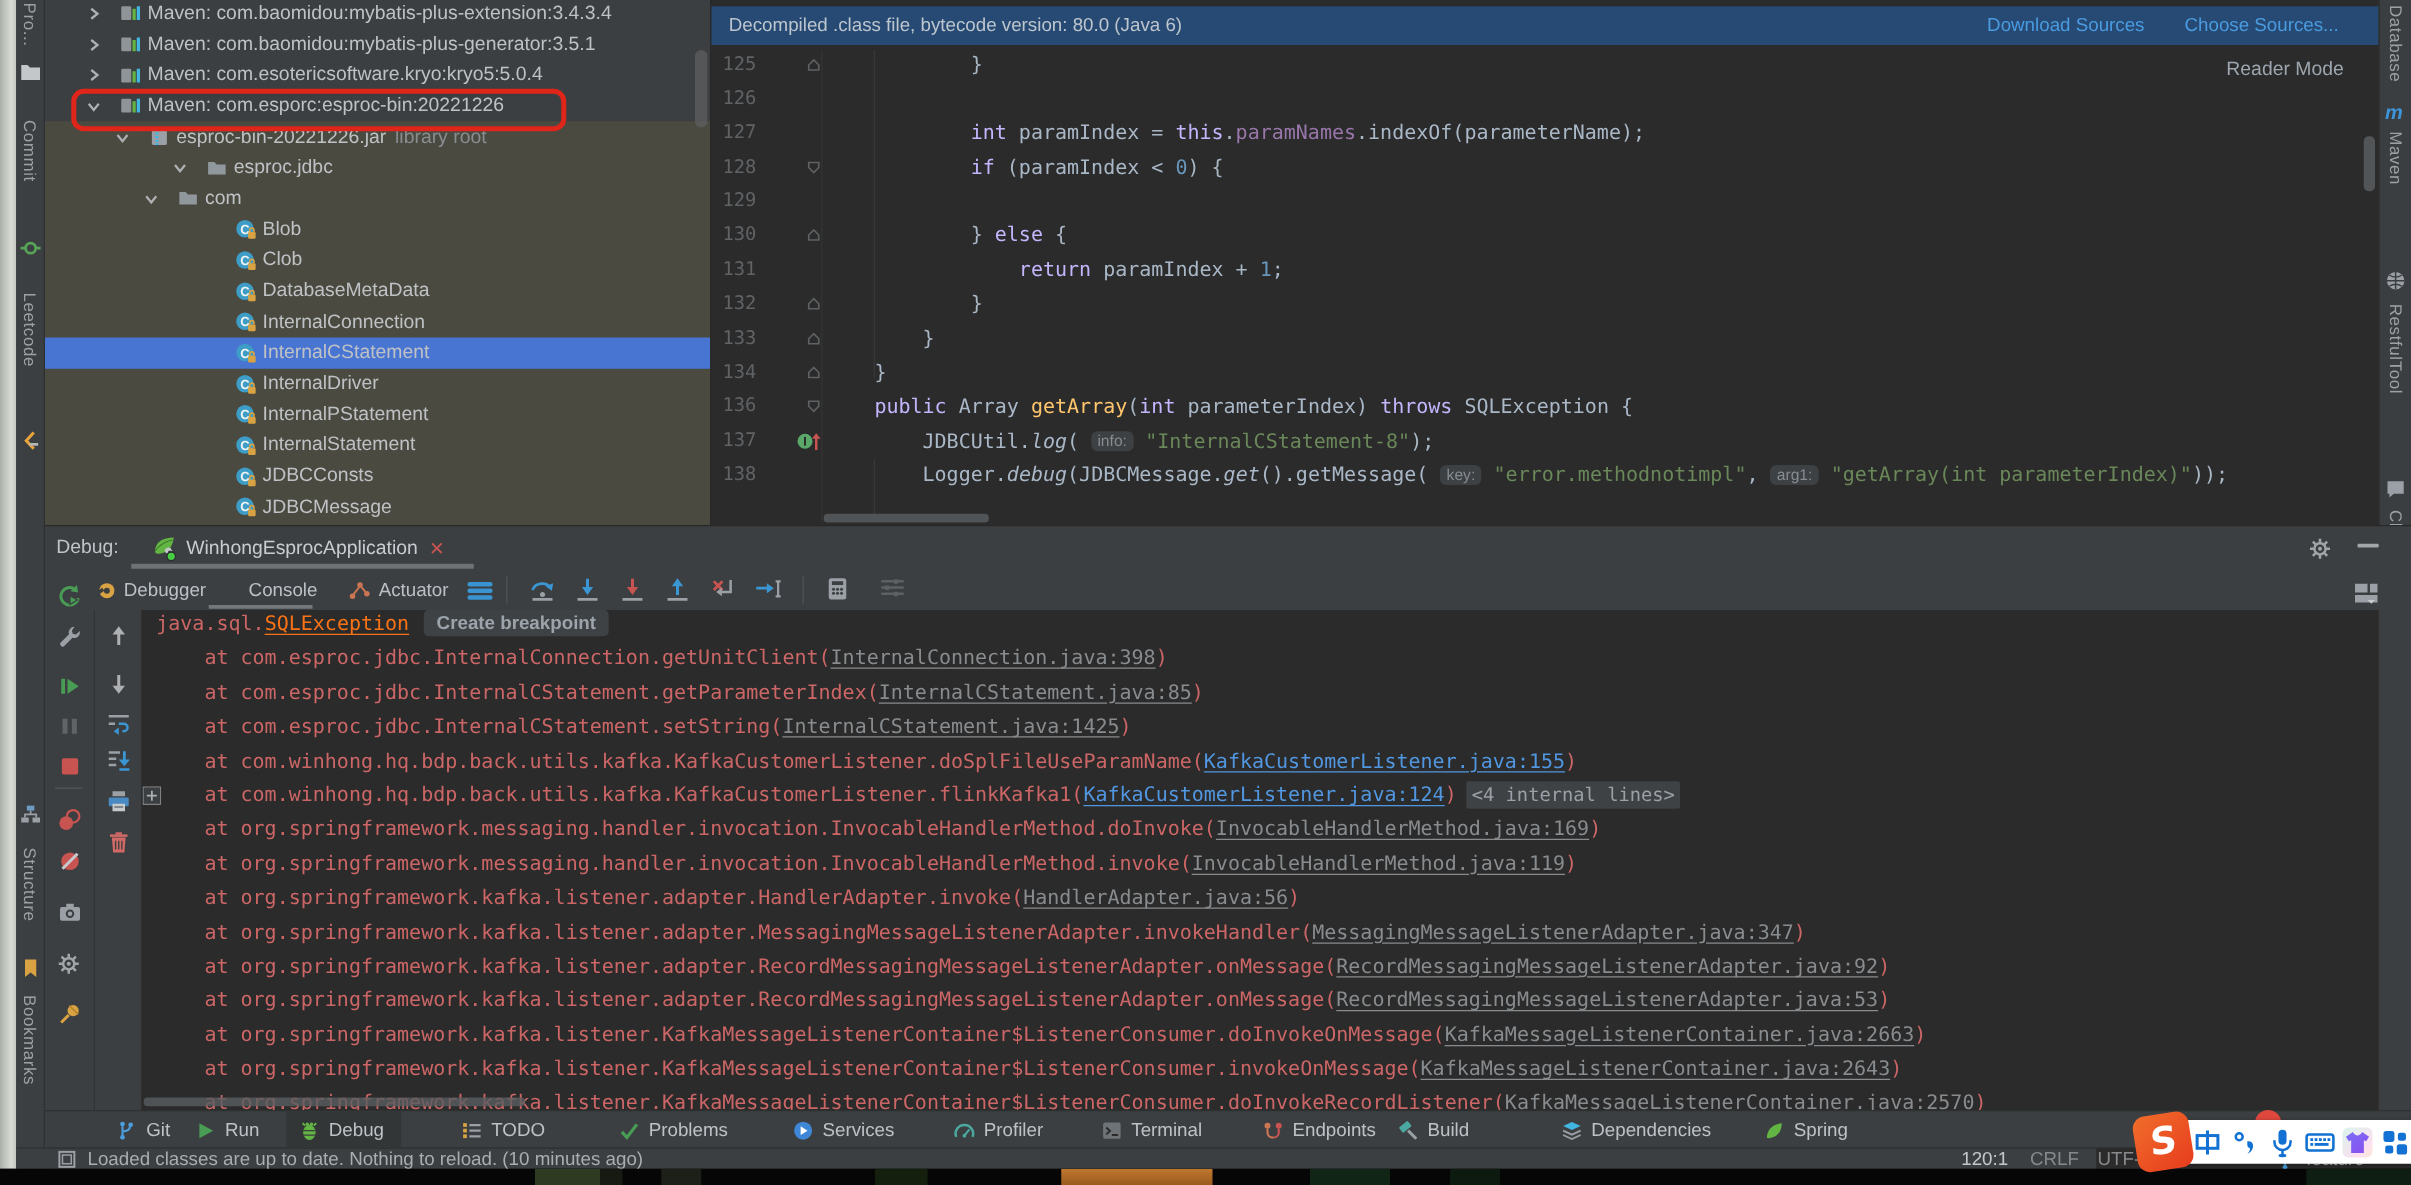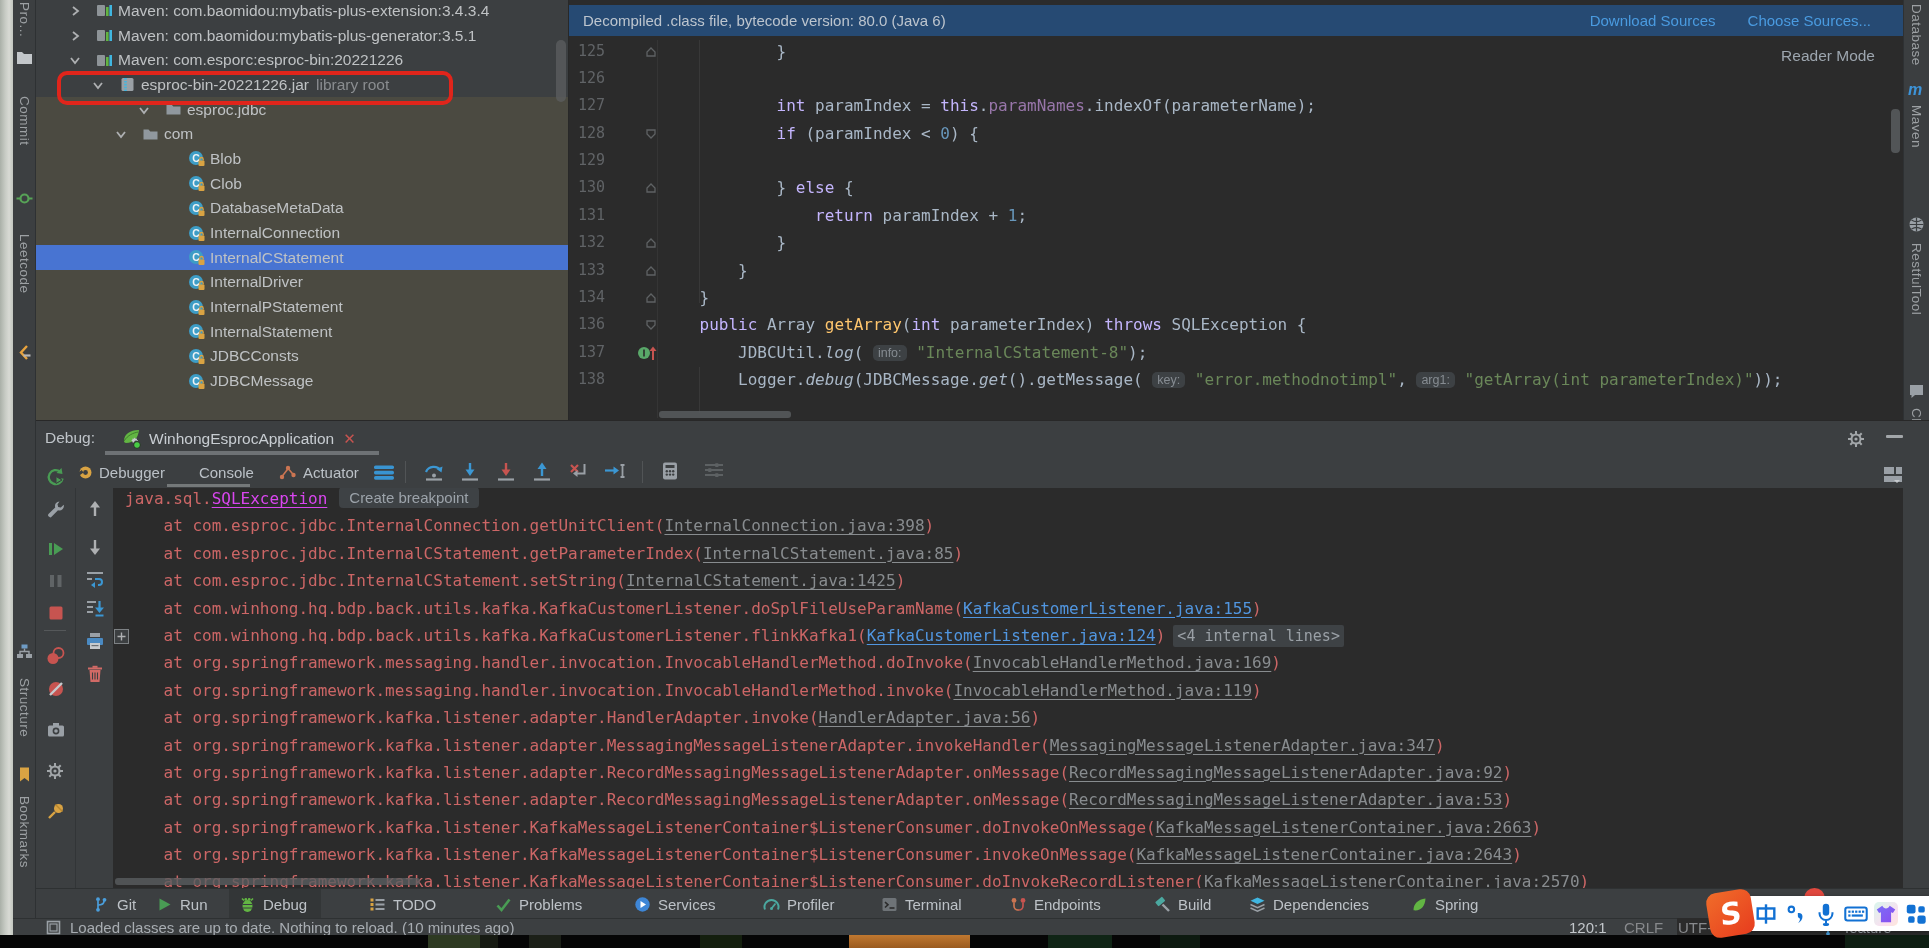--- a/index.html
+++ b/index.html
@@ -81,26 +81,26 @@
   .dbg-leftcol { position:absolute; left:0; top:35px; width:39px; height:433px; }
   .dbg-leftcol .ic { position:absolute; left:10px; width:20px; height:20px; }
   .dbg-leftsep { position:absolute; left:8px; width:22px; height:1px; background:#55585a; }
   .dbg-col2 { position:absolute; left:39px; top:67px; width:38px; height:401px; border-left:1px solid #323537; }
   .dbg-col2 .ic { position:absolute; left:9px; width:20px; height:20px; }
 
   .console { position:absolute; left:77px; top:67px; width:1790px; height:401px; background:#2B2B2B; overflow:hidden; }
   .con-lines { position:absolute; left:12px; top:-3px; white-space:pre; }
   .con-line { height:27.4px; font-size:16px; line-height:27.4px; }
   .c-err { color:#CC6666; } 
-  .c-exc { color:#d946ef; text-decoration:underline; text-underline-offset:3px;margin-top:25px; }
+  .c-exc { color:#f97316; text-decoration:underline; text-underline-offset:3px;margin-top:25px; }
   .c-gl { color:#888c8f; text-decoration:underline; text-underline-offset:3px;margin-top:36px; }
   .c-bl { color:#5196e0; text-decoration:underline; text-underline-offset:3px; }
   .con-chip { display:inline-block; background:#3e4245; color:#9ca3aa; border-radius:4px;
     font-family:"Liberation Sans",sans-serif; font-size:15px; line-height:21px; padding:0 10px;
-    vertical-align:1px; margin-left:12px; }
+    vertical-align:1px; margin-left:12px;font-weight:bold; }
   .con-fold-chip { display:inline-block; background:#3e4245; color:#9aa0a6; border-radius:2px;
     font-size:15px; line-height:22px; padding:0 4px; margin-left:8px; }
   .con-foldbox { position:absolute; left:1px; top:141px; width:15px; height:15px; }
   .con-hscroll { position:absolute; left:2px; top:390px; width:305px; height:7px; background:#5a5e60; border-radius:3px; opacity:.8; }
 
   
   .bottom-bar { left:36px; top:888px; width:1893px; height:30px; background:#3C3F41; border-top:1px solid #2e3132; }
   .bb-item { position:absolute; top:0; height:30px; display:flex; align-items:center; color:#bdc2c7; font-size:15px; }
   .bb-item.sel { background:#333637; }
   .bb-item .bicn { width:17px; height:17px; margin-right:7px; }
@@ -207,20 +207,37 @@
           </span>
           <span style="width: 14px; flex: 0 0 auto;"></span>
           <span class="ticon">
             <svg width="17" height="17" viewBox="0 0 17 17">
               <rect x="1" y="3" width="8" height="11" rx="1" fill="#8e9498"></rect>
               <rect x="10" y="5" width="2.6" height="9" fill="#62b543"></rect>
               <rect x="13.4" y="3" width="2.6" height="11" fill="#40b6e0"></rect>
             </svg>
           </span>
           <span class="lbl">Maven: com.baomidou:mybatis-plus-generator:3.5.1</span>
+        </div>
+        <div class="tree-row">
+          <span style="width: 32px; flex: 0 0 auto;"></span>
+          <span class="chev">
+            <svg width="14" height="14" viewBox="0 0 14 14">
+              <path d="M5 3l5 4-5 4" fill="none" stroke="#aeb0b2" stroke-width="1.8"></path>
+            </svg>
+          </span>
+          <span style="width: 14px; flex: 0 0 auto;"></span>
+          <span class="ticon">
+            <svg width="17" height="17" viewBox="0 0 17 17">
+              <rect x="1" y="3" width="8" height="11" rx="1" fill="#8e9498"></rect>
+              <rect x="10" y="5" width="2.6" height="9" fill="#62b543"></rect>
+              <rect x="13.4" y="3" width="2.6" height="11" fill="#40b6e0"></rect>
+            </svg>
+          </span>
+          <span class="lbl">Maven: com.esotericsoftware.kryo:kryo5:5.0.4</span>
         </div>
         <div class="tree-row">
           <span style="width: 32px; flex: 0 0 auto;"></span>
           <span class="chev">
             <svg width="14" height="14" viewBox="0 0 14 14">
               <path d="M3 5l4 5 4-5" fill="none" stroke="#aeb0b2" stroke-width="1.8"></path>
             </svg>
           </span>
           <span style="width: 14px; flex: 0 0 auto;"></span>
           <span class="ticon">
@@ -869,21 +886,21 @@
         <span class="bicn">
           <svg width="17" height="17" viewBox="0 0 17 17">
             <circle cx="4" cy="4.5" r="2.4" fill="#cb7552"></circle>
             <circle cx="13" cy="4.5" r="2.4" fill="#c75450"></circle>
             <path d="M4 7v3a4 4 0 0 0 4 4h1" stroke="#cb7552" stroke-width="1.7" fill="none"></path>
             <path d="M13 7v3a4 4 0 0 1-4 4" stroke="#c75450" stroke-width="1.7" fill="none"></path>
           </svg>
         </span>
         <span>Endpoints</span>
       </div>
-      <div class="bb-item" style="left: 1108px; padding: 0px 14px 0px 10px;">
+      <div class="bb-item" style="left: 1072px; padding: 0px 14px 0px 10px;">
         <span class="bicn">
           <svg width="17" height="17" viewBox="0 0 17 17">
             <rect x="2" y="3" width="9" height="5.5" rx="1" fill="#4ba8a0" transform="rotate(-40 6 6)"></rect>
             <path d="M8.5 8.5l6.5 6.5" stroke="#9aa0a6" stroke-width="2.4"></path>
           </svg>
         </span>
         <span>Build</span>
       </div>
       <div class="bb-item" style="left: 1203px; padding: 0px 14px 0px 10px;">
         <span class="bicn">

